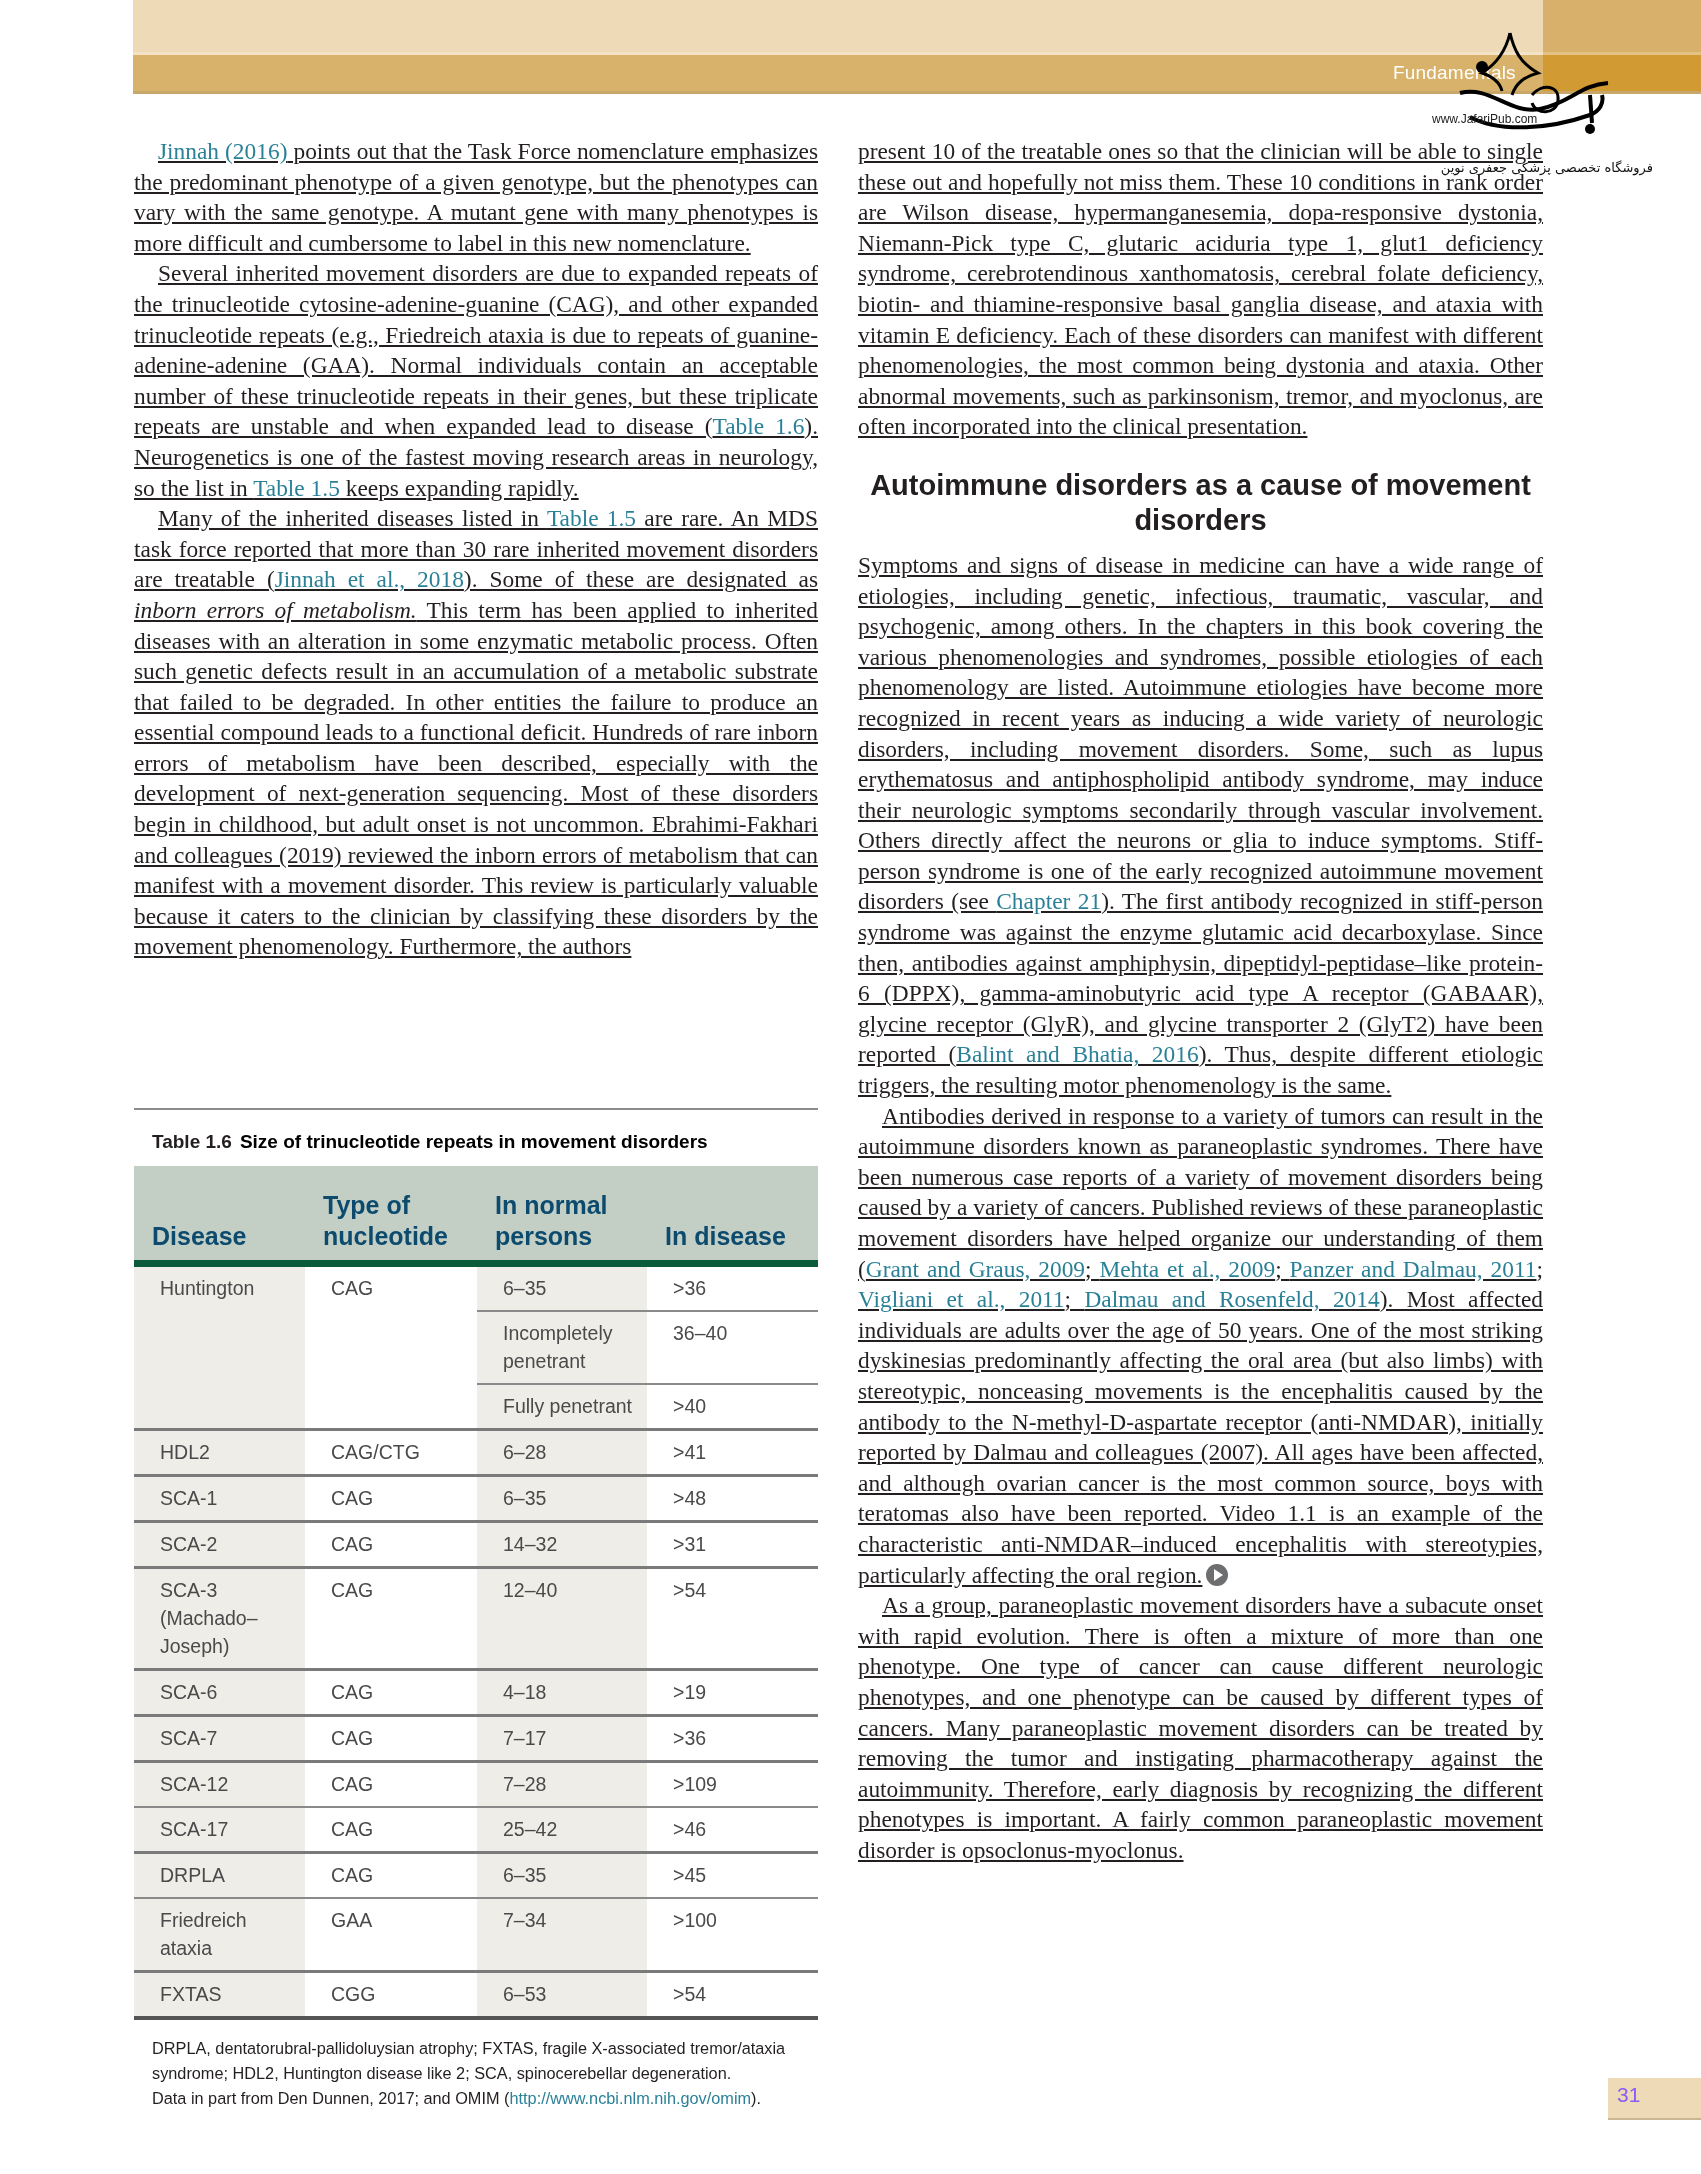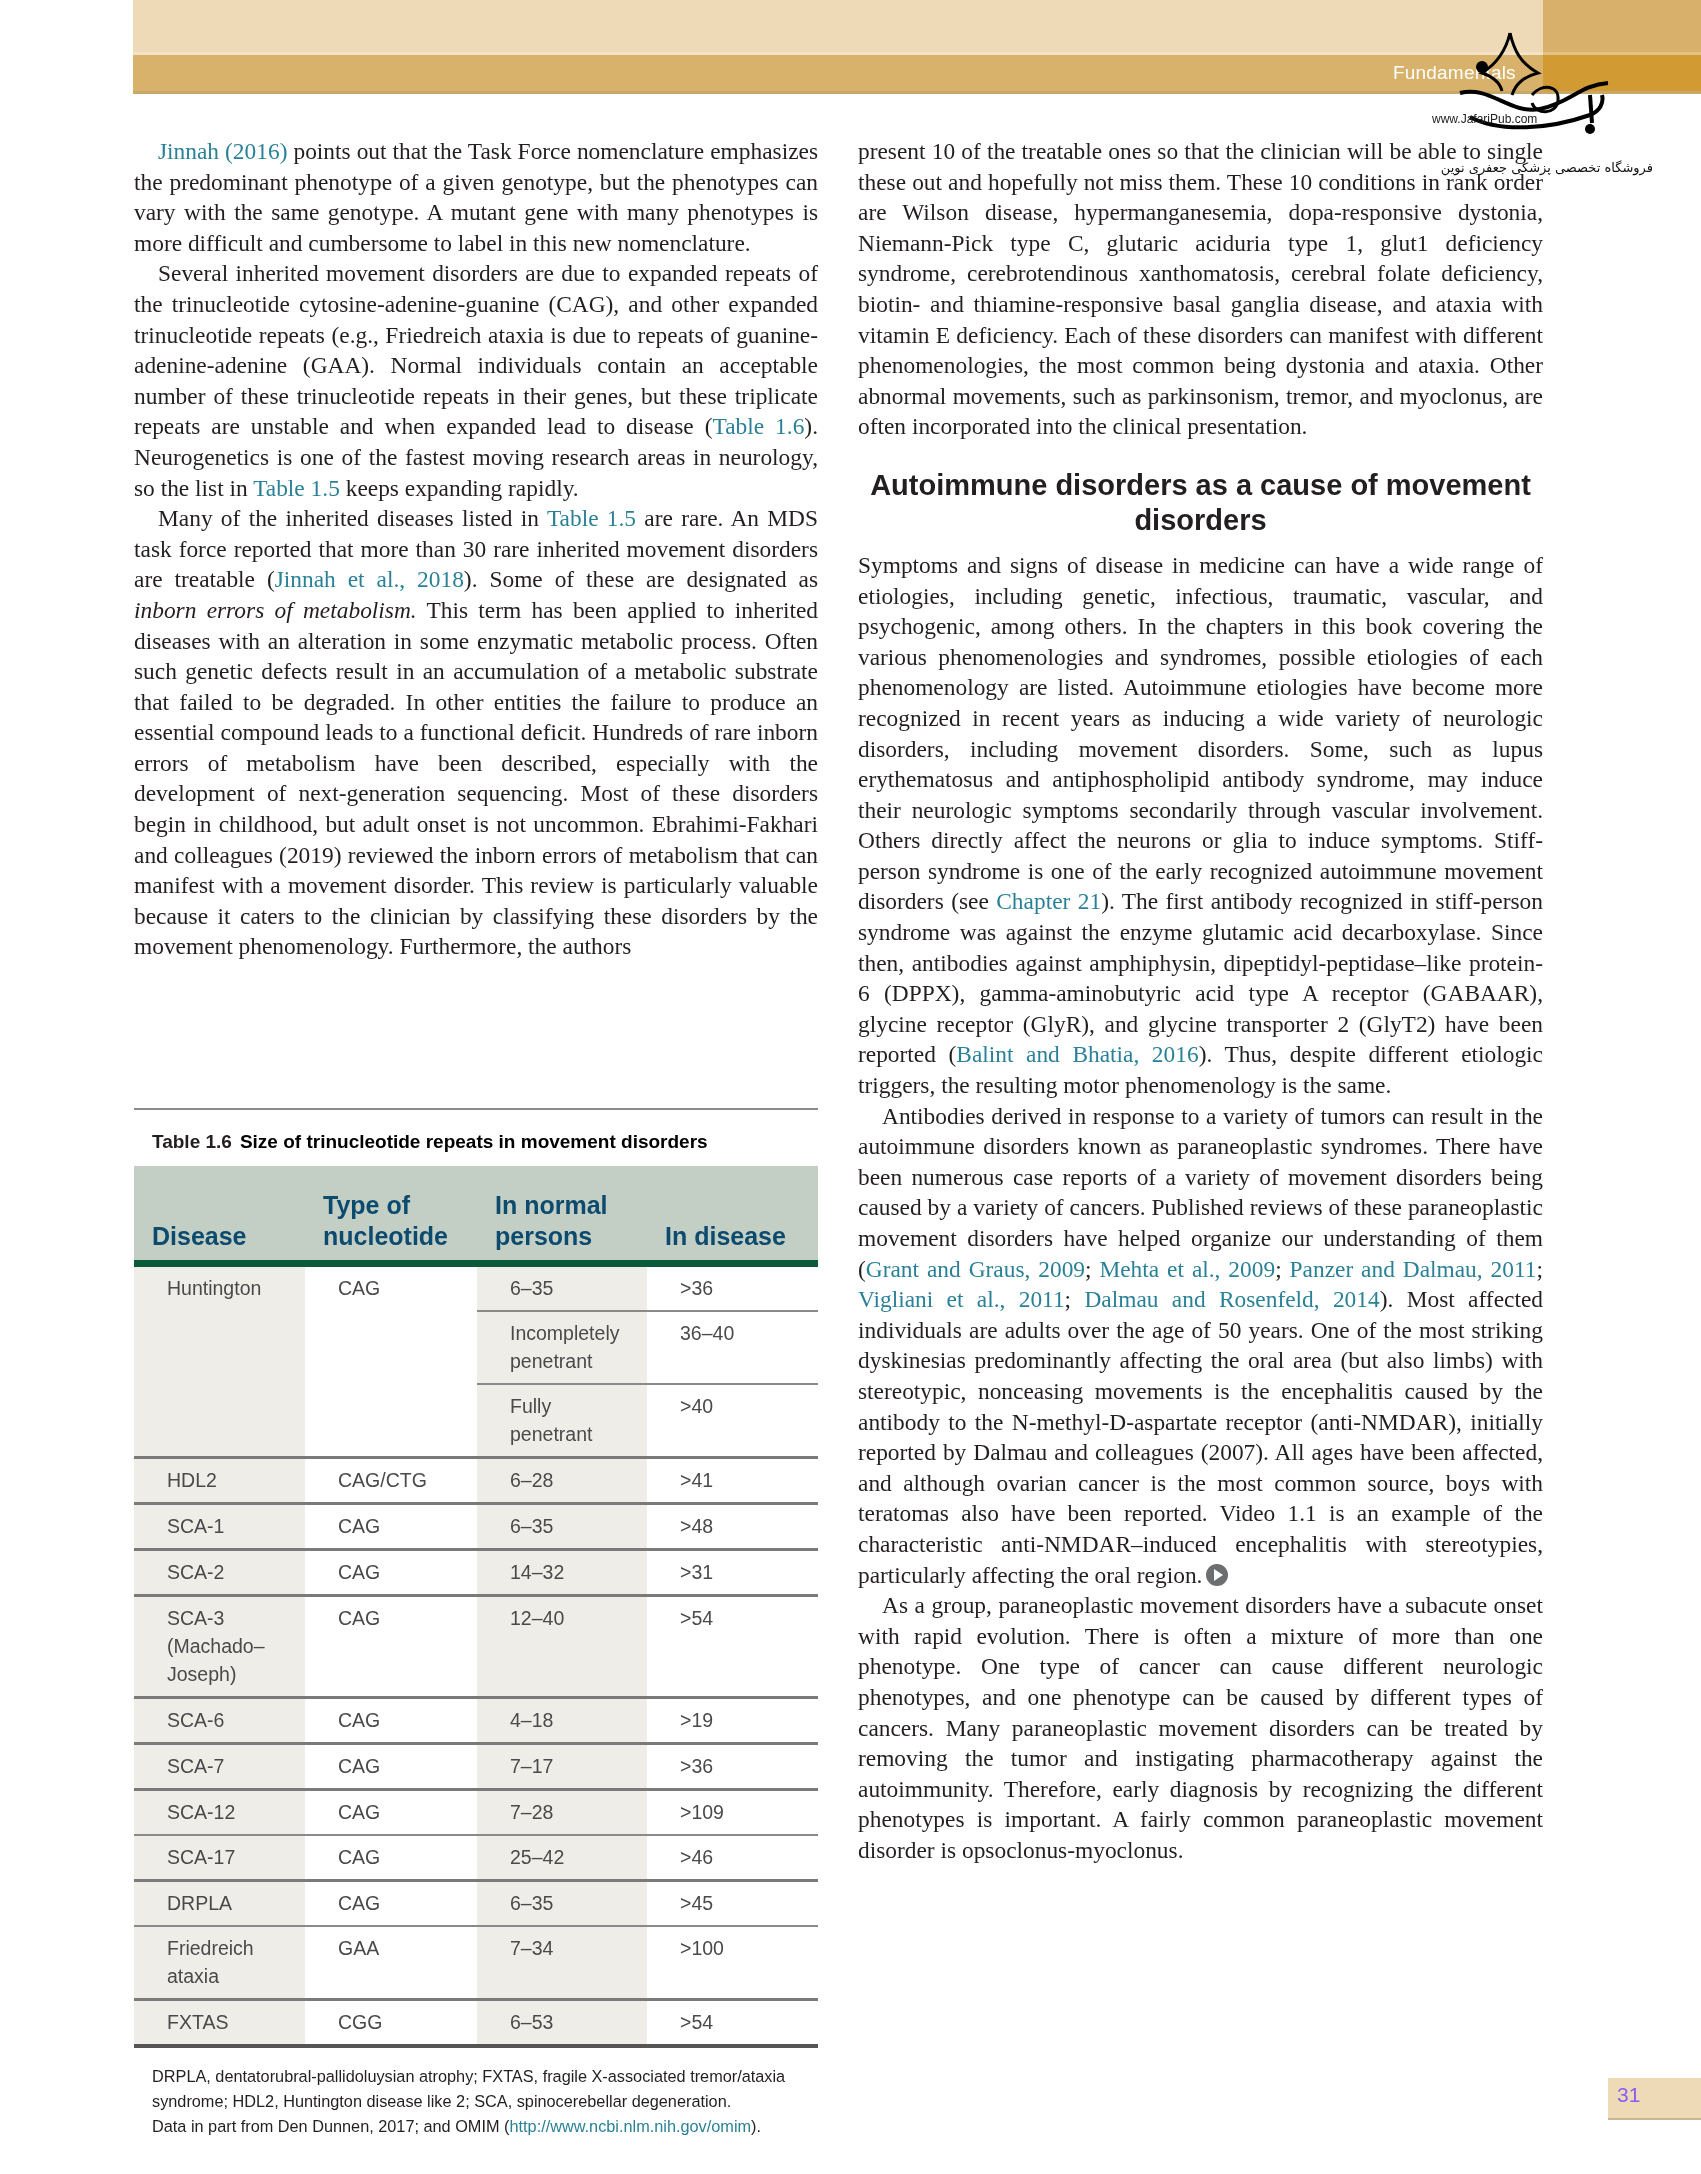--- a/index.html
+++ b/index.html
@@ -29,21 +29,21 @@
   }
   .wm-fa {
     position: absolute; left: 1383px; top: 160px; width: 270px; text-align: right;
     font-family: "DejaVu Sans", sans-serif; font-size: 13px; color: #111; direction: rtl;
   }
 
   
   .col { position: absolute; font-size: 23.4px; line-height: 30.6px; text-align: justify; hyphens: manual; }
   .col-left { left: 134px; top: 136px; width: 684px; }
   .col-right { left: 858px; top: 136px; width: 685px; }
-  .col p { margin: 0; text-indent: 24px; }
+  .col p { margin: 0; text-indent: 24px; text-decoration: underline; }
   .col p.noindent { text-indent: 0; }
   .lnk { color: #2A8197; }
   .ital { font-style: italic; margin-top: 16px; }
 
   .section-heading {
     margin: 26px 0 12px 0; text-indent: 0;
     font-family: "Liberation Sans", "DejaVu Sans", sans-serif; font-weight: bold;
     font-size: 29px; line-height: 35px; color: #231f20; text-align: center;
   }
   .play-icon {
@@ -63,21 +63,21 @@
   .table-caption .ttitle { color: #000000; }
   table { border-collapse: collapse; width: 684px; table-layout: fixed; }
   col.c1 { width: 171px; } col.c2 { width: 172px; } col.c3 { width: 170px; } col.c4 { width: 171px; }
   thead th {
     background: #C3CFC4; text-align: left; vertical-align: bottom;
     font-size: 25px; line-height: 31px; font-weight: bold; color: #0c4a6e;
     padding: 24px 10px 8px 18px; border-bottom: 7px solid #0B5A3A;
   }
   tbody td {
     font-size: 19.5px; line-height: 28px; color: #4a4a4a; font-weight: normal;
-    vertical-align: top; padding: 7px 10px 8px 33px;
+    vertical-align: top; padding: 7px 10px 8px 26px;
     border-bottom: 3px solid #7a7a7a;
   }
   tbody td.shade { background: #EFEDE8; }
   tbody td.thin { border-bottom: 2px solid #8a8a8a; }
   tbody tr.last td { border-bottom: 4px solid #555; }
   .table-footnote {
     margin: 16px 0 16px 18px; font-size: 16.3px; line-height: 25px; color: #231f20;
   }
   .table-footnote .lnk { color: #2A8197; }
 

